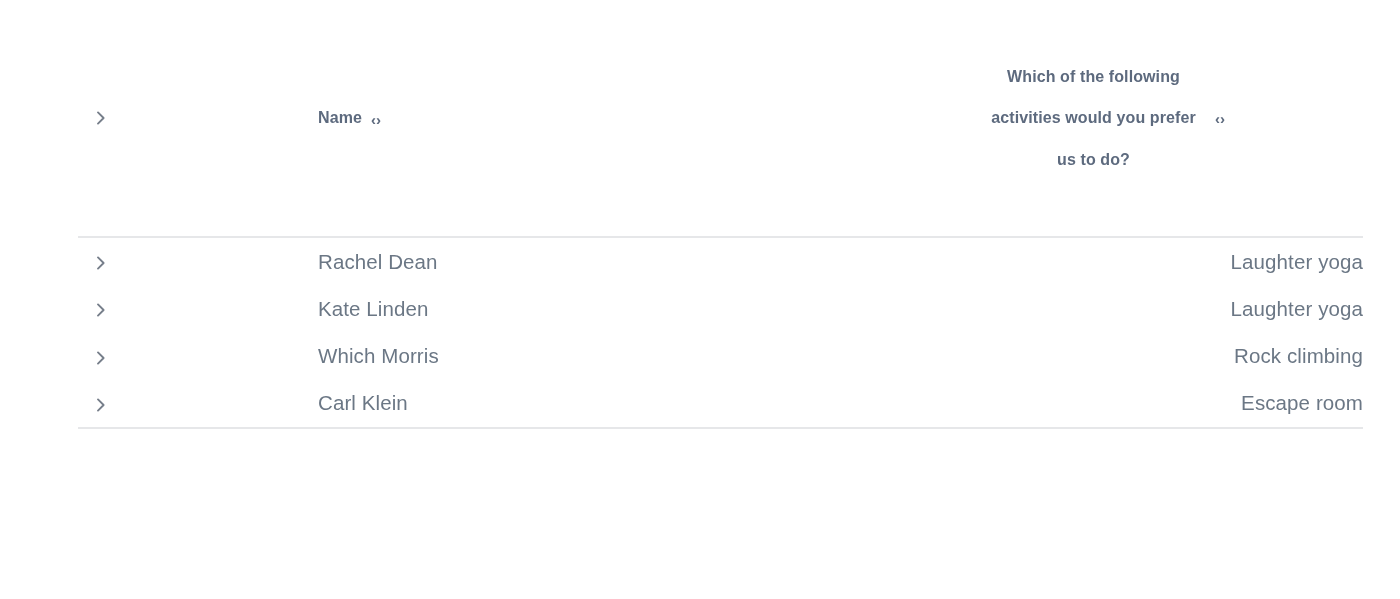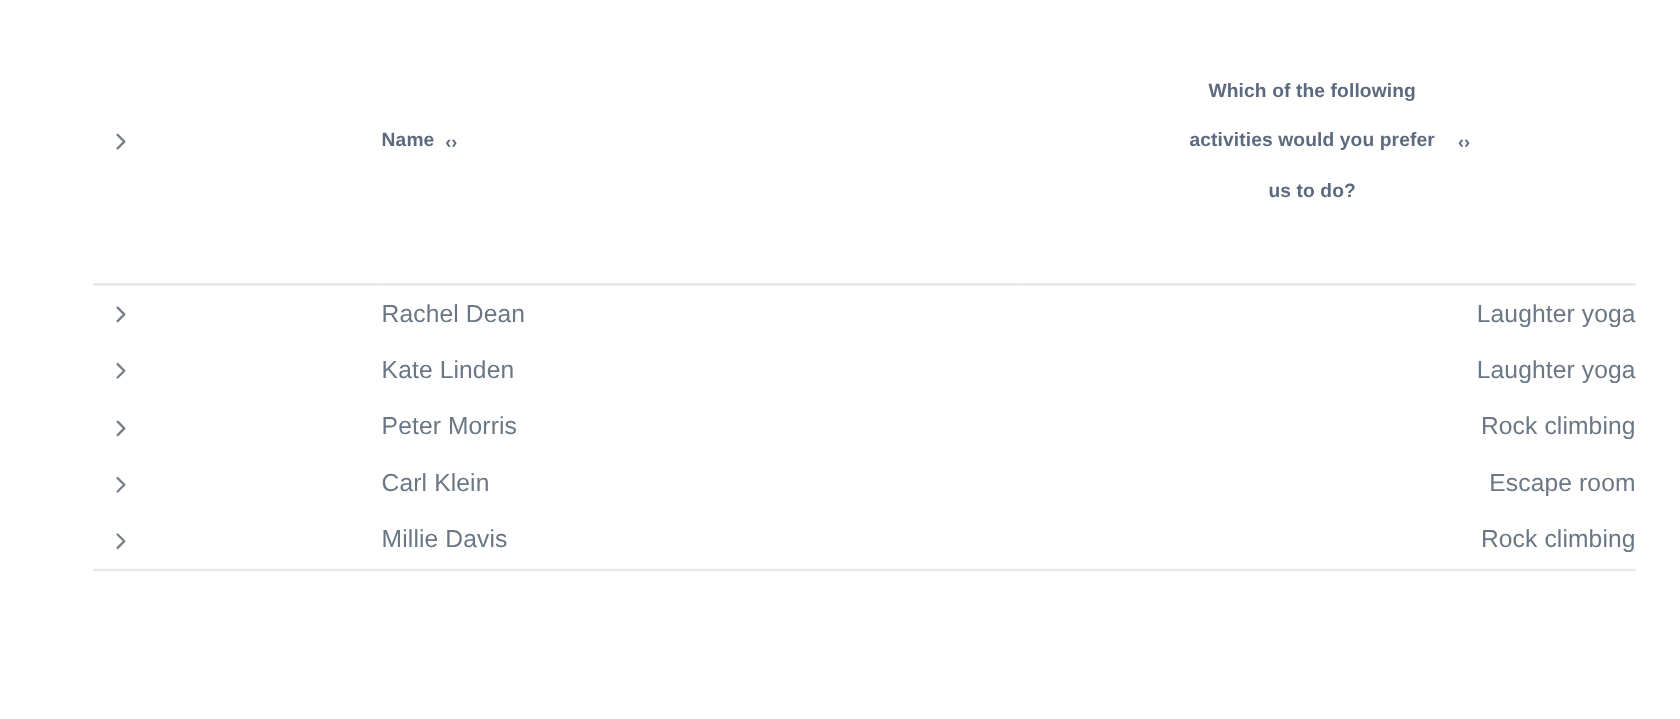--- a/index.html
+++ b/index.html
@@ -178,32 +178,25 @@
           <td class="c-expand"><span class="chevron"><svg width="18" height="18" viewBox="0 0 18 18" aria-hidden="true">
                 <path d="M6 3.4 L11.6 9 L6 14.6" fill="none" stroke="#767e8a" stroke-width="1.9" stroke-linecap="round" stroke-linejoin="round"></path>
               </svg></span></td>
           <td class="c-name"><span class="cell-text">Kate Linden</span></td>
           <td class="c-answer"><span class="cell-text">Laughter yoga</span></td>
         </tr>
         <tr>
           <td class="c-expand"><span class="chevron"><svg width="18" height="18" viewBox="0 0 18 18" aria-hidden="true">
                 <path d="M6 3.4 L11.6 9 L6 14.6" fill="none" stroke="#767e8a" stroke-width="1.9" stroke-linecap="round" stroke-linejoin="round"></path>
               </svg></span></td>
-          <td class="c-name"><span class="cell-text">Peter Morris</span></td>
+          <td class="c-name"><span class="cell-text">Which Morris</span></td>
           <td class="c-answer"><span class="cell-text">Rock climbing</span></td>
         </tr>
         <tr>
           <td class="c-expand"><span class="chevron"><svg width="18" height="18" viewBox="0 0 18 18" aria-hidden="true">
                 <path d="M6 3.4 L11.6 9 L6 14.6" fill="none" stroke="#767e8a" stroke-width="1.9" stroke-linecap="round" stroke-linejoin="round"></path>
               </svg></span></td>
           <td class="c-name"><span class="cell-text">Carl Klein</span></td>
           <td class="c-answer"><span class="cell-text">Escape room</span></td>
-        </tr>
-        <tr>
-          <td class="c-expand"><span class="chevron"><svg width="18" height="18" viewBox="0 0 18 18" aria-hidden="true">
-                <path d="M6 3.4 L11.6 9 L6 14.6" fill="none" stroke="#767e8a" stroke-width="1.9" stroke-linecap="round" stroke-linejoin="round"></path>
-              </svg></span></td>
-          <td class="c-name"><span class="cell-text">Millie Davis</span></td>
-          <td class="c-answer"><span class="cell-text">Rock climbing</span></td>
         </tr>
       </tbody>
   </table>
 </div>
 
 </body></html>

